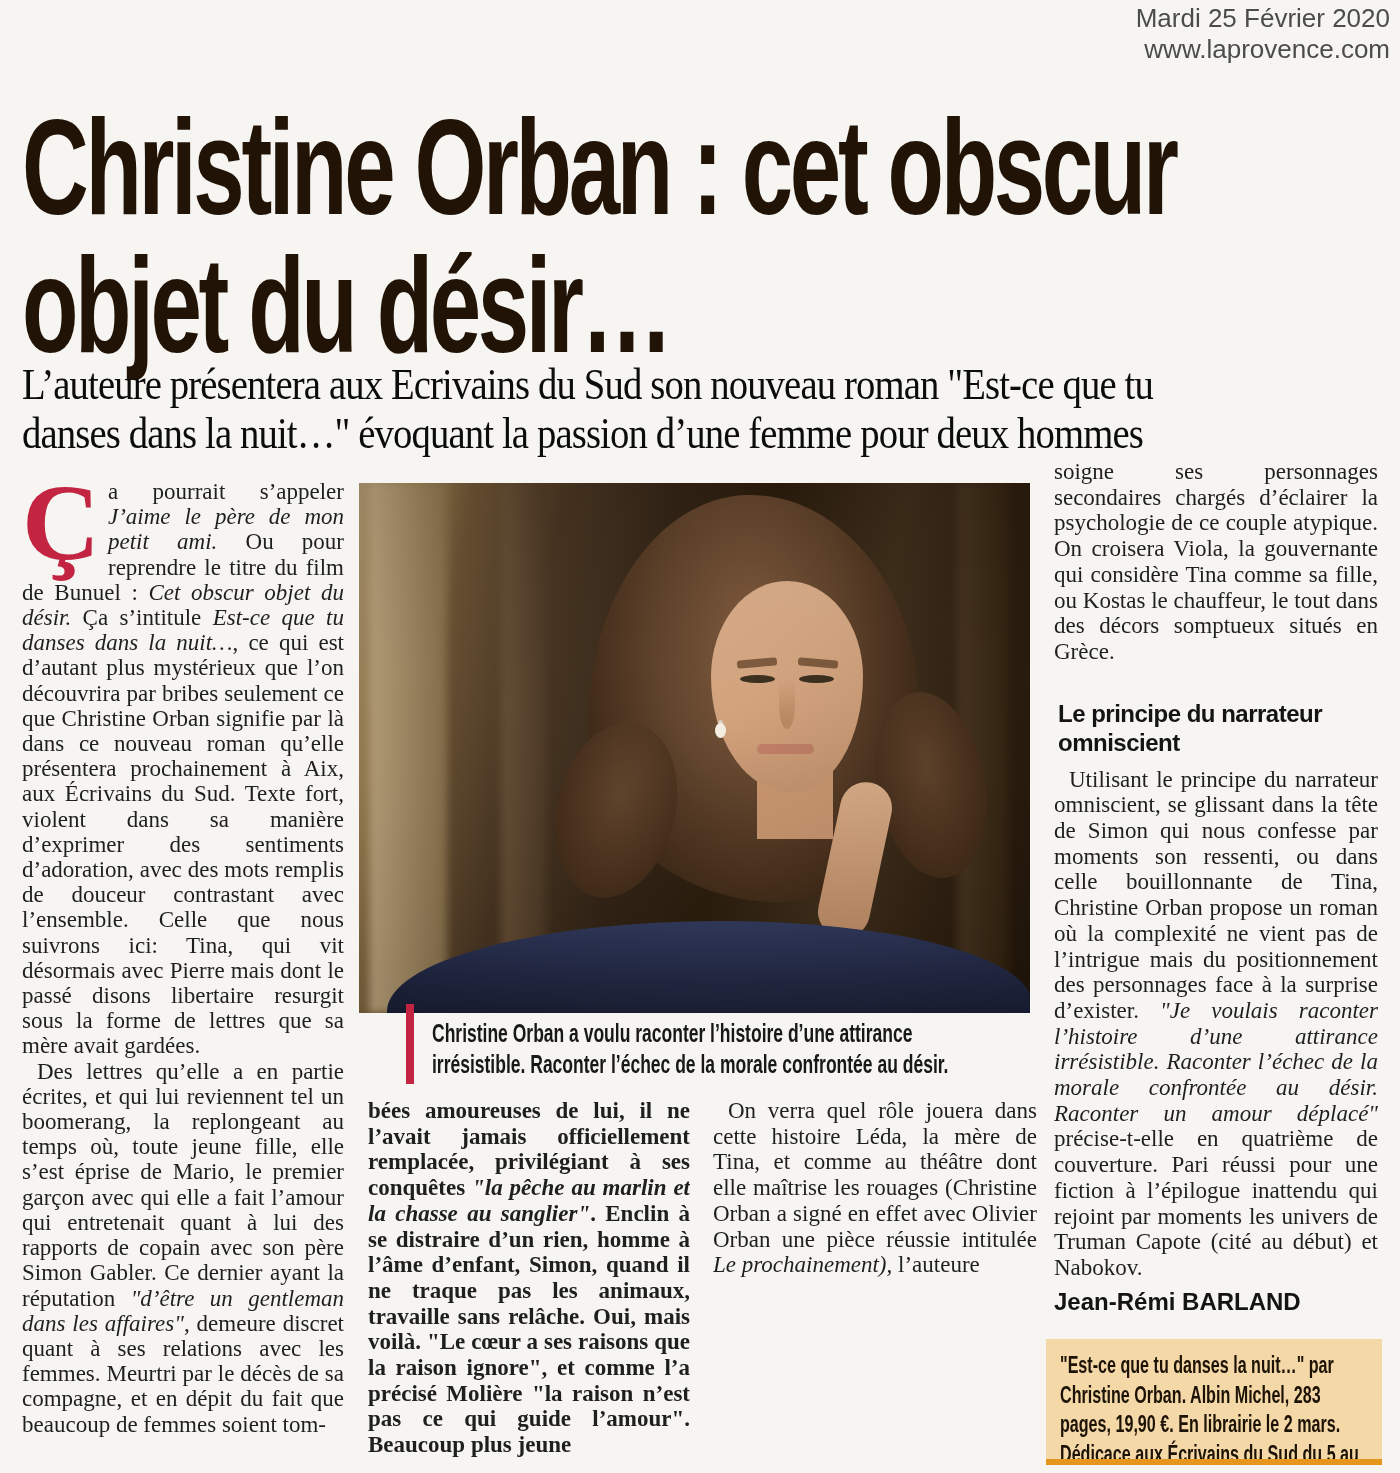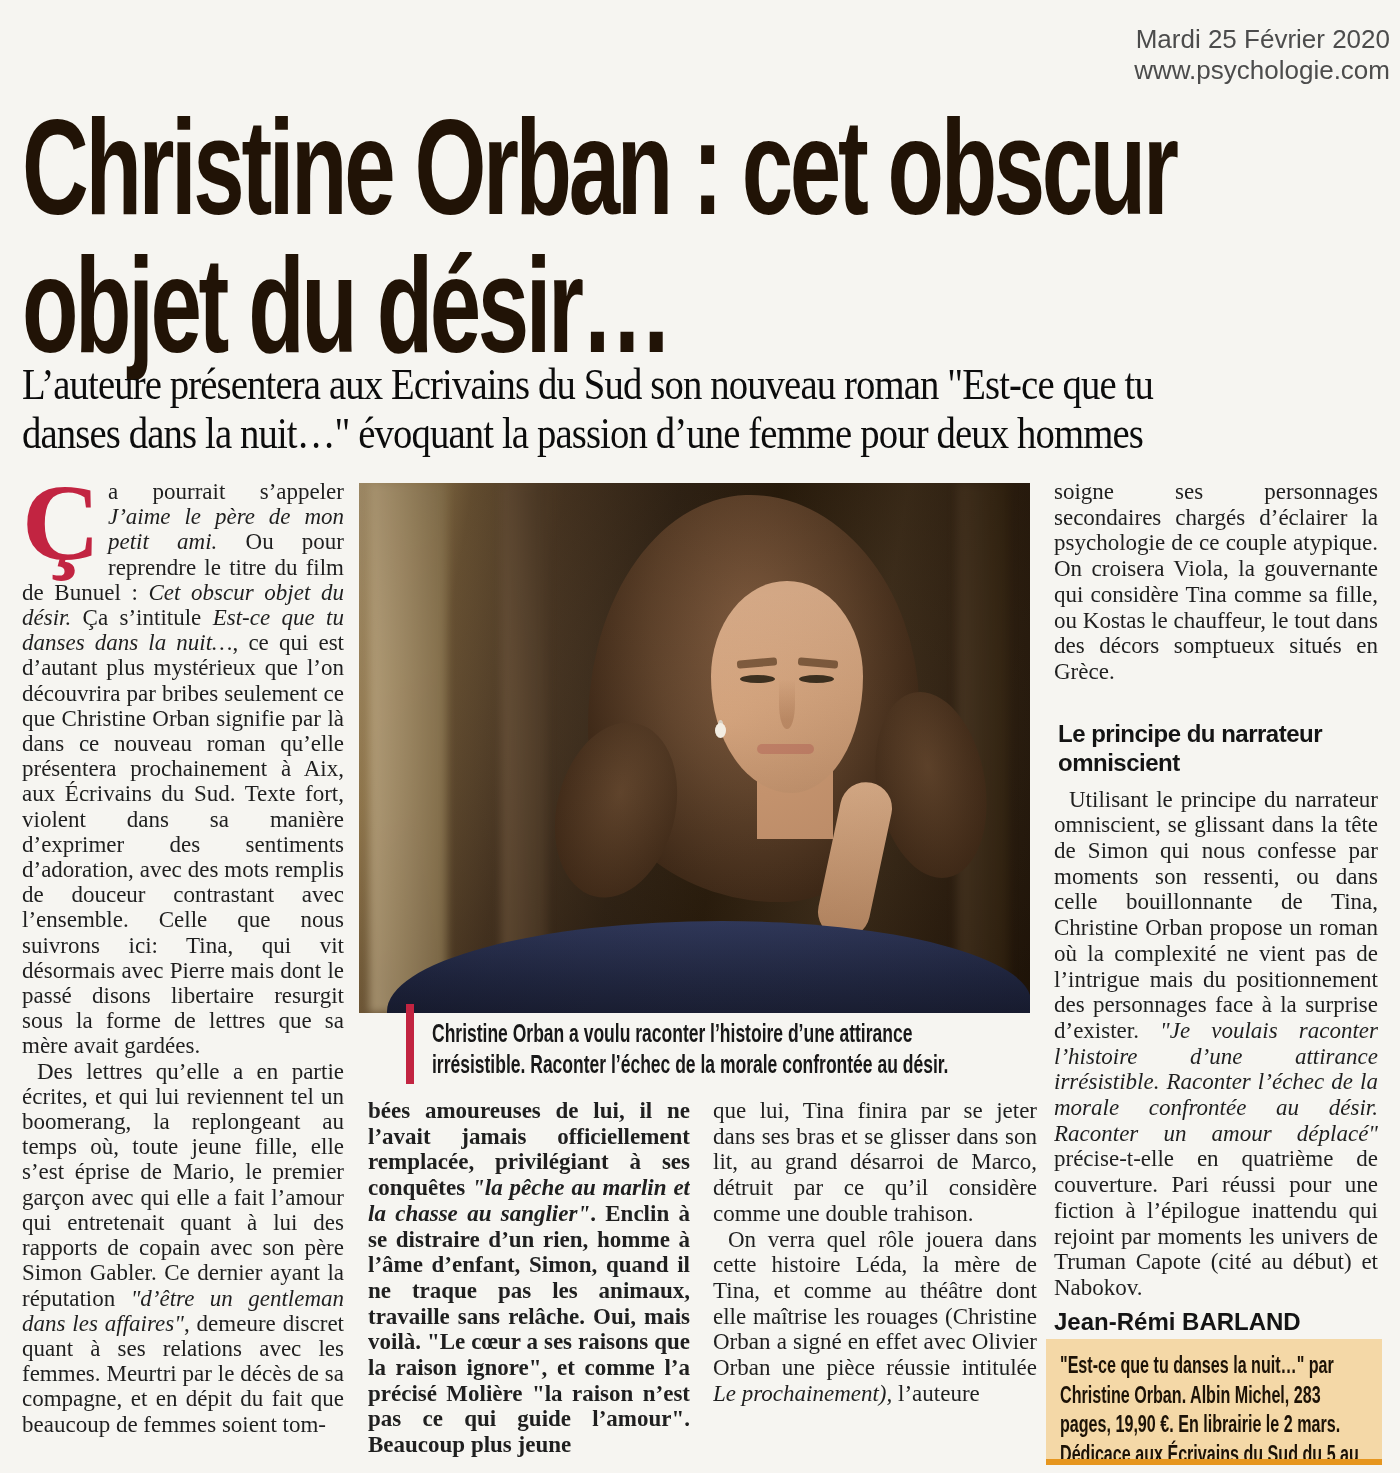--- a/index.html
+++ b/index.html
@@ -1,20 +1,20 @@
 <!DOCTYPE html>
 <html lang="fr"><head>
 <meta charset="utf-8">
 <style>
   html,body{margin:0;padding:0;background:#e9e7e2;}
   .page{position:relative;width:1400px;height:1473px;background:#f6f5f1;overflow:hidden;
         font-family:"Liberation Serif",serif;color:#1f1f1f;}
 
   
-  .dateline{position:absolute;top:24px;right:10px;text-align:right;
+  .dateline{position:absolute;top:3px;right:10px;text-align:right;
             font-family:"Liberation Sans",sans-serif;font-size:26px;line-height:31px;color:#4c4c4c;}
 
   
   .headline{position:absolute;left:22px;top:98px;margin:0;
             font-family:"Liberation Sans",sans-serif;font-weight:700;
             font-size:136px;line-height:138px;letter-spacing:-5px;color:#211306;
             transform:scaleX(0.68);transform-origin:0 0;white-space:nowrap;}
 
   
   .subheadline{position:absolute;left:22px;top:360px;margin:0;font-weight:400;
@@ -24,21 +24,21 @@
 
   
   .col{position:absolute;overflow:hidden;text-align:justify;
        font-size:23px;line-height:25.7px;}
   .col p{margin:0;}
   .col .ind{text-indent:15px;}
   .it{font-style:italic;}
   .col1{left:22px;top:479px;width:322px;height:994px;line-height:25.2px;}
   .col2{left:368px;top:1098px;width:322px;height:375px;font-weight:bold;}
   .col3{left:713px;top:1098px;width:324px;height:375px;}
-  .col4{left:1054px;top:479px;width:324px;height:866px;}
+  .col4{left:1054px;top:459px;width:324px;height:866px;}
 
   .dropcap{float:left;font-family:"Liberation Serif",serif;font-weight:700;
            font-size:108px;line-height:80px;color:#c22441;margin:4px 8px 0 0;}
 
   .section-heading{font-family:"Liberation Sans",sans-serif;font-weight:700;
                    font-size:24px;line-height:29px;letter-spacing:-0.5px;color:#141414;
                    margin:34px 0 10px 4px;text-align:left;}
   .byline{font-family:"Liberation Sans",sans-serif;font-weight:700;
           font-size:24px;color:#141414;text-align:left;margin-top:8px;padding-right:2px;}
 
@@ -95,21 +95,21 @@
                   font-family:"Liberation Sans",sans-serif;font-weight:700;
                   font-size:23px;line-height:29.5px;color:#1c1206;}
 </style>
 </head>
 <body>
 
 <div class="page">
 
   <div class="dateline">
     <div>Mardi 25 Février 2020</div>
-    <div>www.psychologie.com</div>
+    <div>www.laprovence.com</div>
   </div>
 
   <h1 class="headline">
     <div>Christine Orban : cet obscur</div>
     <div>objet du désir…</div>
   </h1>
 
   <h2 class="subheadline">
     <div>L’auteure présentera aux Ecrivains du Sud son nouveau roman "Est-ce que tu</div>
     <div>danses dans la nuit…" évoquant la passion d’une femme pour deux hommes</div>
@@ -146,21 +146,20 @@
   <div class="caption">
     <div>Christine Orban a voulu raconter l’histoire d’une attirance</div>
     <div>irrésistible. Raconter l’échec de la morale confrontée au désir.</div>
   </div>
 
   <div class="col col2">
     <p><span>bées amoureuses de lui, il ne l’avait jamais officiellement remplacée, privilégiant à ses conquêtes </span><span class="it">"la pêche au marlin et la chasse au sanglier"</span><span>. Enclin à se distraire d’un rien, homme à l’âme d’enfant, Simon, quand il ne traque pas les animaux, travaille sans relâche. Oui, mais voilà. "Le cœur a ses raisons que la raison ignore", et comme l’a précisé Molière "la raison n’est pas ce qui guide l’amour". Beaucoup plus jeune</span></p>
   </div>
 
   <div class="col col3">
-    <p><span>que lui, Tina finira par se jeter dans ses bras et se glisser dans son lit, au grand désarroi de Marco, détruit par ce qu’il considère comme une double trahison.</span></p>
     <p class="ind"><span>On verra quel rôle jouera dans cette histoire Léda, la mère de Tina, et comme au théâtre dont elle maîtrise les rouages (Christine Orban a signé en effet avec Olivier Orban une pièce réussie intitulée </span><span class="it">Le prochainement),</span><span> l’auteure</span></p>
   </div>
 
   <div class="col col4">
     <p><span>soigne ses personnages secondaires chargés d’éclairer la psychologie de ce couple atypique. On croisera Viola, la gouvernante qui considère Tina comme sa fille, ou Kostas le chauffeur, le tout dans des décors somptueux situés en Grèce.</span></p>
     <h3 class="section-heading">Le principe du narrateur omniscient</h3>
     <p class="ind"><span>Utilisant le principe du narrateur omniscient, se glissant dans la tête de Simon qui nous confesse par moments son ressenti, ou dans celle bouillonnante de Tina, Christine Orban propose un roman où la complexité ne vient pas de l’intrigue mais du positionnement des personnages face à la surprise d’exister. </span><span class="it">"Je voulais raconter l’histoire d’une attirance irrésistible. Raconter l’échec de la morale confrontée au désir. Raconter un amour déplacé"</span><span> précise-t-elle en quatrième de couverture. Pari réussi pour une fiction à l’épilogue inattendu qui rejoint par moments les univers de Truman Capote (cité au début) et Nabokov.</span></p>
     <div class="byline">Jean-Rémi BARLAND</div>
   </div>
 

